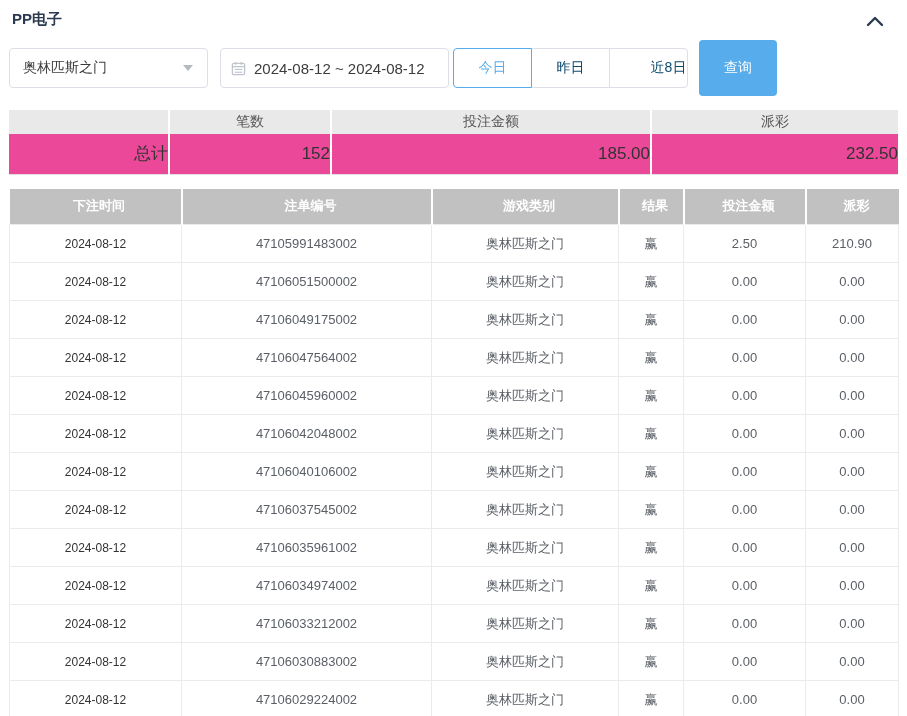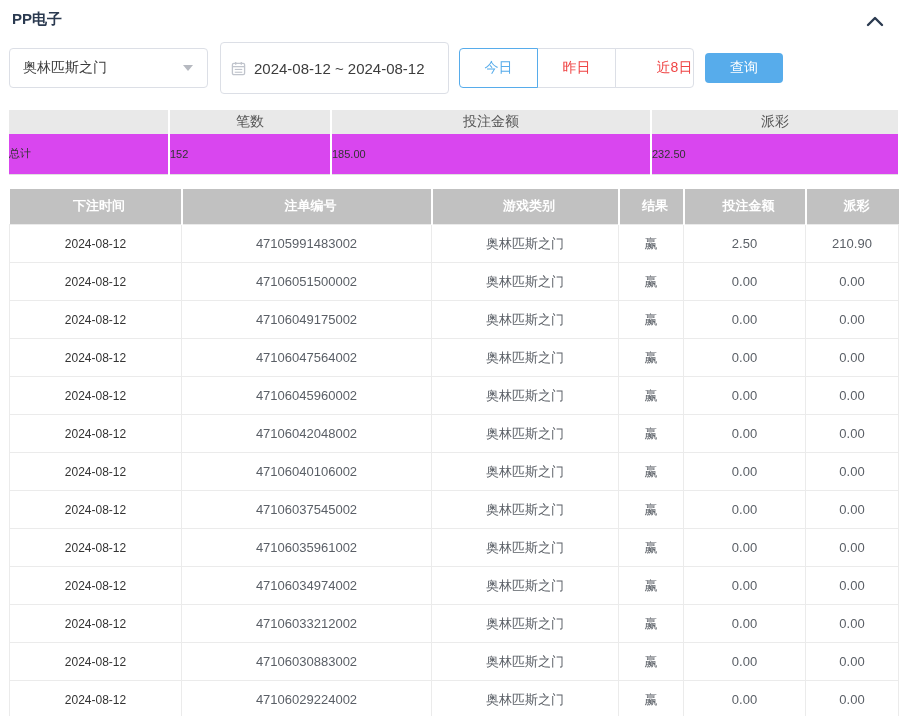--- a/index.html
+++ b/index.html
@@ -34,55 +34,55 @@
     display: flex; align-items: center; justify-content: space-between;
     padding: 0 14px 0 13px; font-size: 14px; color: #3c3c3c;
     cursor: pointer; background: #fff;
   }
   .caret {
     width: 0; height: 0;
     border-left: 5px solid transparent; border-right: 5px solid transparent;
     border-top: 6px solid #b6b9c0;
   }
   .datepicker {
-    width: 229px; height: 52px; margin-left: 12px;
+    width: 229px; height: 40px; margin-left: 12px;
     border: 1px solid #dcdfe6; border-radius: 4px;
     display: flex; align-items: center; gap: 8px;
     padding: 0 10px; font-size: 15px; color: #3c3c3c;
     cursor: pointer; background: #fff; white-space: nowrap;
   }
-  .btn-group { display: flex; margin-left: 10px; }
+  .btn-group { display: flex; margin-left: 4px; }
   .qbtn {
     width: 79px; height: 40px;
     background: #fff; border: 1px solid #dcdfe6;
-    font-size: 14px; color: #ef4444; cursor: pointer;
+    font-size: 14px; color: #0c4a6e; cursor: pointer;
     margin-left: -1px;
     font-family: inherit;
   }
   .qbtn:first-child { border-radius: 4px 0 0 4px; margin-left: 0; }
   .qbtn:last-child { border-radius: 0 4px 4px 0; padding-left: 40px; }
   .qbtn.active { border: 1px solid var(--accent); color: var(--accent); position: relative; z-index: 2; border-radius: 4px 0 0 4px; }
   .search-btn {
-    width: 78px; height: 30px; margin-left: 11px;
+    width: 78px; height: 56px; margin-left: 11px;
     background: var(--accent); color: #fff; border: none; border-radius: 4px;
     font-size: 14px; cursor: pointer; font-family: inherit;
   }
 
   
   table { border-collapse: collapse; table-layout: fixed; width: 889px; }
   .summary { margin-bottom: 14px; }
   .summary th {
     background: var(--summary-header-gray);
     height: 24px; font-size: 14px; font-weight: normal; color: #555;
     text-align: center; border-right: 2px solid #fff;
   }
   .summary th:last-child { border-right: none; }
   .summary td {
-    height: 40px; text-align: left; font-size: 11px; color: #333;
-    background: #d946ef; border-bottom: 1px solid #e0e0e0;
+    height: 40px; text-align: right; font-size: 17px; color: #333;
+    background: #ec4899; border-bottom: 1px solid #e0e0e0;
     border-right: 2px solid #fff;
   }
   .summary td:last-child { border-right: none; }
 
   
   .records thead th {
     background: var(--header-gray);
     height: 36px; font-size: 13px; font-weight: bold; color: #fff;
     text-align: center; border-right: 2px solid #fff; padding-left: 8px;
   }

